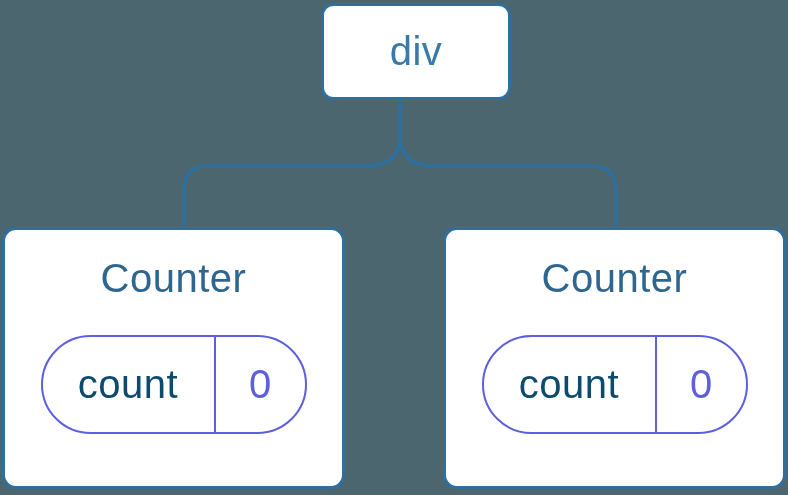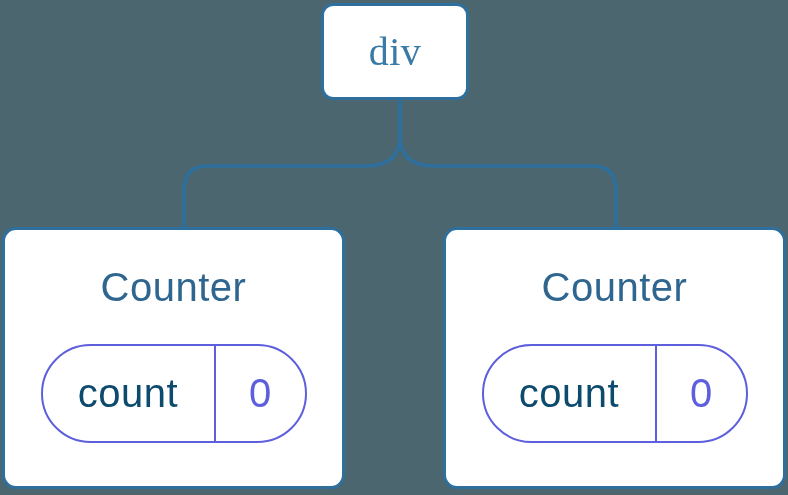--- a/index.html
+++ b/index.html
@@ -24,50 +24,49 @@
   }
   .connector path {
     fill: none;
     stroke: #2E6F9E;
     stroke-width: 3.5;
   }
   .root-node {
     position: absolute;
     left: 321px;
     top: 3px;
-    width: 148px;
+    width: 190px;
     height: 97px;
     box-sizing: border-box;
     background: #FFFFFF;
     border: 3px solid #2E6F9E;
     border-radius: 12px;
     display: flex;
     align-items: center;
     justify-content: center;
-    font-family: Liberation Serif, serif;
   }
   .root-label {
     font-size: 40px;
     font-weight: 500;
     color: #3A7AA6;
     letter-spacing: 0.5px;
   }
   .card {
     position: absolute;
     top: 227px;
     width: 343px;
     height: 262px;
     box-sizing: border-box;
     background: #FFFFFF;
     border: 3px solid #2E6F9E;
     border-radius: 14px;
     display: flex;
     flex-direction: column;
     align-items: center;
-    padding-top: 33px;
+    padding-top: 24px;
   }
   .card-left  { left: 2px;  }
   .card-right { left: 443px; }
   .card-title {
     font-size: 40px;
     font-weight: 500;
     color: #2F6690;
     line-height: 48px;
     letter-spacing: 0.5px;
   }

